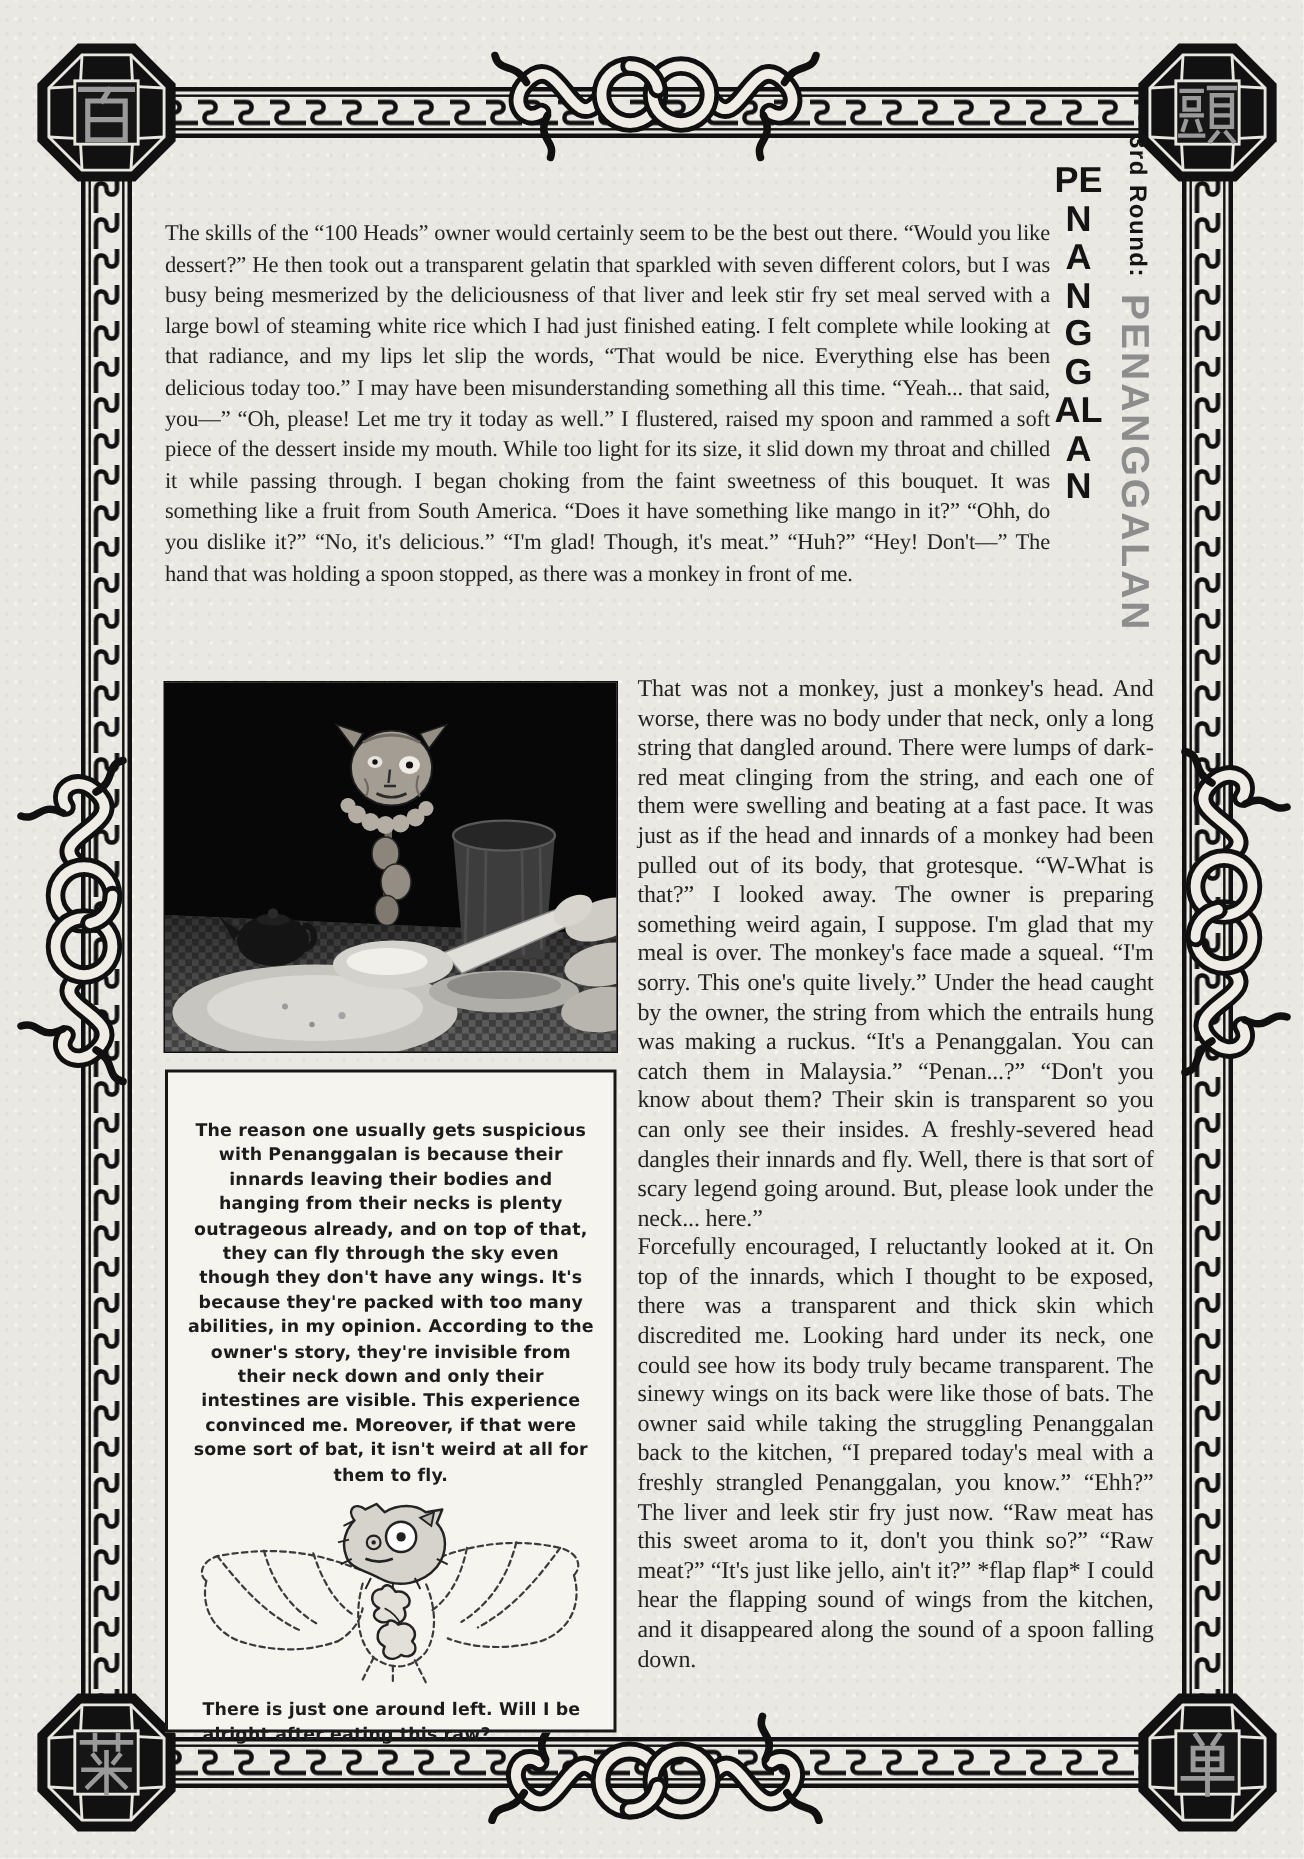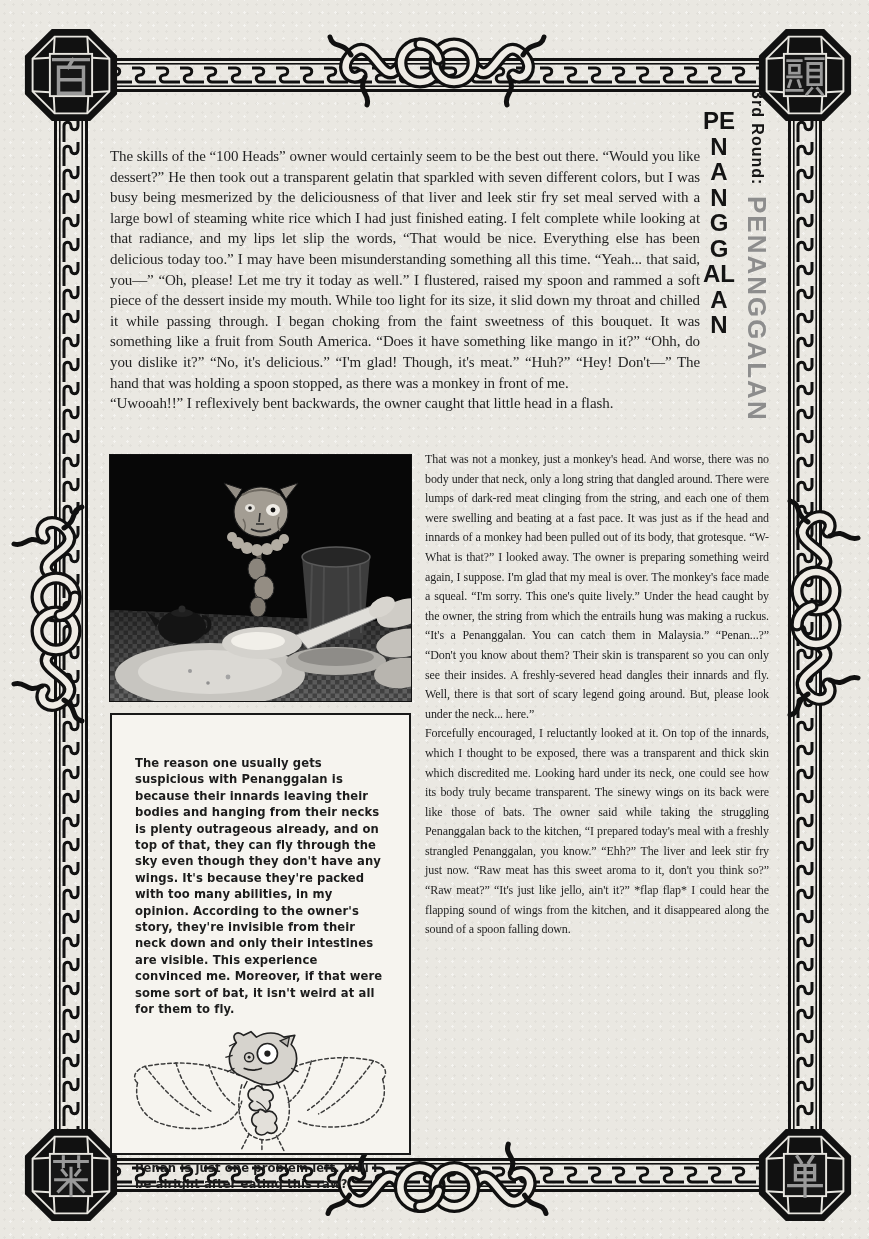--- a/index.html
+++ b/index.html
@@ -47,21 +47,21 @@
   
   .intro{
     position:absolute;left:110px;top:118px;width:590px;
     font-size:15px;line-height:20.6px;text-align:justify;
     letter-spacing:-0.1px;
     margin-top:28px;
   }
   .intro p{margin:0;}
   .rightcol{
     position:absolute;left:425px;top:450px;width:344px;
-    font-size:12px;line-height:19.6px;text-align:justify;
+    font-size:16px;line-height:19.6px;text-align:justify;
     letter-spacing:-0.1px;
   }
   .rightcol p{margin:0;}
 
   
   .vtitle-stacked{
     position:absolute;left:702px;top:108px;width:34px;
     font-family:"Liberation Sans", sans-serif;
     font-weight:bold;font-size:24px;line-height:25.5px;
     color:#141414;text-align:center;word-break:break-all;
@@ -82,24 +82,24 @@
   }
   .photo svg{display:block;width:100%;height:100%;}
 
   
   .notebox{
     position:absolute;left:110px;top:713px;width:301px;height:442px;
     background:#f6f4ef;border:2px solid #181818;box-sizing:border-box;
     padding:30px 13px 10px 13px;
   }
   .note-text{
-    margin:10px;
+    margin:0;
     font-family:"DejaVu Sans", sans-serif;
     font-weight:bold;font-size:11.6px;line-height:16.4px;
-    color:#1c1c1c;letter-spacing:0.1px;
+    color:#1c1c1c;letter-spacing:0.1px;text-align:center;
   }
   .bat-sketch{display:block;width:272px;height:128px;margin:8px 0 4px 0;}
   .note-footer{
     margin:0 0 0 10px;
     font-family:"DejaVu Sans", sans-serif;
     font-weight:bold;font-size:11.6px;line-height:16.4px;
     color:#1c1c1c;letter-spacing:0.1px;
   }
 </style>
 </head>
@@ -255,21 +255,20 @@
       <circle class="k2" cx="-17" cy="0" r="19"></circle>
       <circle class="k1" cx="17" cy="0" r="19"></circle>
       <circle class="k2" cx="17" cy="0" r="19"></circle>
       <path class="k1" d="M-17 -19 A19 19 0 0 1 1.5 -4"></path>
       <path class="k2" d="M-17 -19 A19 19 0 0 1 1.5 -4"></path>
     </g>
   </svg>
 
   <div class="intro">
     <p>The skills of the “100 Heads” owner would certainly seem to be the best out there. “Would you like dessert?” He then took out a transparent gelatin that sparkled with seven different colors, but I was busy being mesmerized by the deliciousness of that liver and leek stir fry set meal served with a large bowl of steaming white rice which I had just finished eating. I felt complete while looking at that radiance, and my lips let slip the words, “That would be nice. Everything else has been delicious today too.” I may have been misunderstanding something all this time. “Yeah... that said, you—” “Oh, please! Let me try it today as well.” I flustered, raised my spoon and rammed a soft piece of the dessert inside my mouth. While too light for its size, it slid down my throat and chilled it while passing through. I began choking from the faint sweetness of this bouquet. It was something like a fruit from South America. “Does it have something like mango in it?” “Ohh, do you dislike it?” “No, it's delicious.” “I'm glad! Though, it's meat.” “Huh?” “Hey! Don't—” The hand that was holding a spoon stopped, as there was a monkey in front of me.</p>
-    <p>“Uwooah!!” I reflexively bent backwards, the owner caught that little head in a flash.</p>
   </div>
 
   <div class="vtitle-stacked">PENANGGALAN</div>
   <div class="vtitle-rot">
     <span class="round">3rd Round:</span>
     <span class="roundname">PENANGGALAN</span>
   </div>
 
   <div class="photo">
     <svg viewBox="0 0 301 246">
@@ -386,16 +385,16 @@
         <path d="M166 14 L176 10 L174 20 Z" fill="#b9b6b0" stroke="#222" stroke-width="1.4"></path>
         <path d="M126 44 Q136 48 146 44" stroke="#222" stroke-width="2" fill="none"></path>
       </g>
 
       <g fill="#e3e0da" stroke="#222" stroke-width="1.8" stroke-linejoin="round">
         <path d="M138 66 C130 66 128 76 136 80 C128 84 134 92 142 90 C150 94 158 88 154 80 C162 78 158 66 148 68 C144 62 140 62 138 66 Z"></path>
         <path d="M142 92 C134 94 132 104 140 108 C136 116 146 120 152 114 C160 118 166 110 160 104 C166 98 158 88 150 92 C146 88 142 88 142 92 Z"></path>
         <path d="M140 80 Q148 84 152 92" fill="none" stroke-width="1.2"></path>
       </g>
     </svg>
-    <p class="note-footer">Penan is just one problem left. Will I be alright after eating this raw?</p>
+    <p class="note-footer">There is just one around left. Will I be alright after eating this raw?</p>
   </div>
 
 </div>
 
 </body></html>

